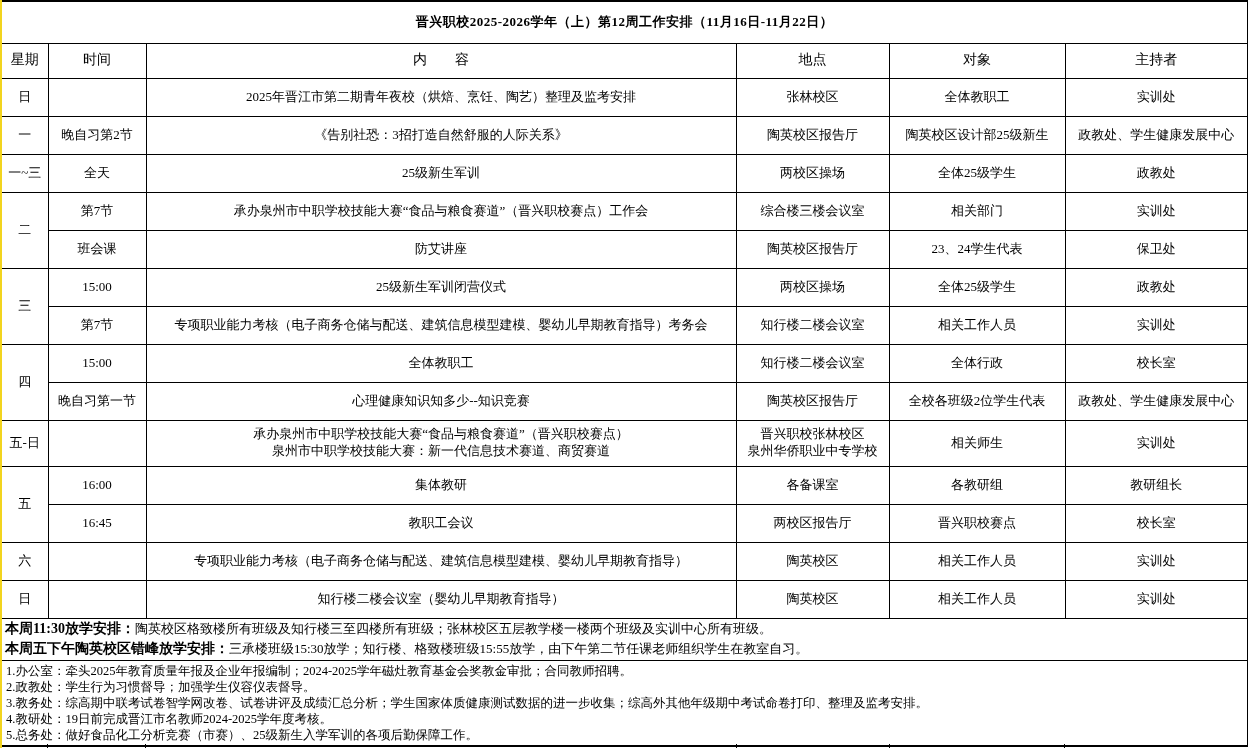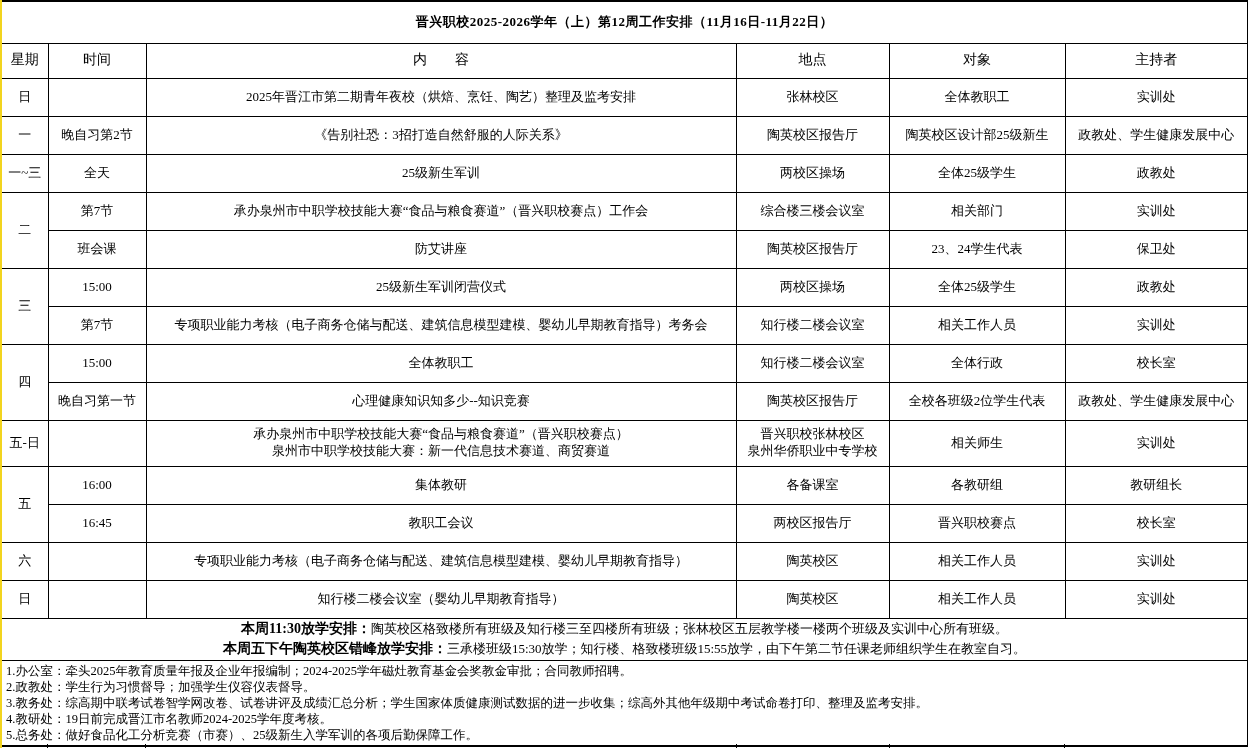--- a/index.html
+++ b/index.html
@@ -53,21 +53,21 @@
     font-weight: bold;
     font-size: 15px;
     letter-spacing: 0.5px;
   }
   tr.r-head th {
     font-weight: normal;
     font-size: 14px;
   }
   .day-cell { padding: 0 1px; }
   .dismiss-cell div {
-    text-align: center;
+    text-align: left;
     line-height: 20px;
     font-size: 13px;
   }
   .dismiss-cell .lead {
     font-weight: bold;
     font-size: 14px;
   }
   .notes-cell {
     text-align: left !important;
     vertical-align: top !important;

